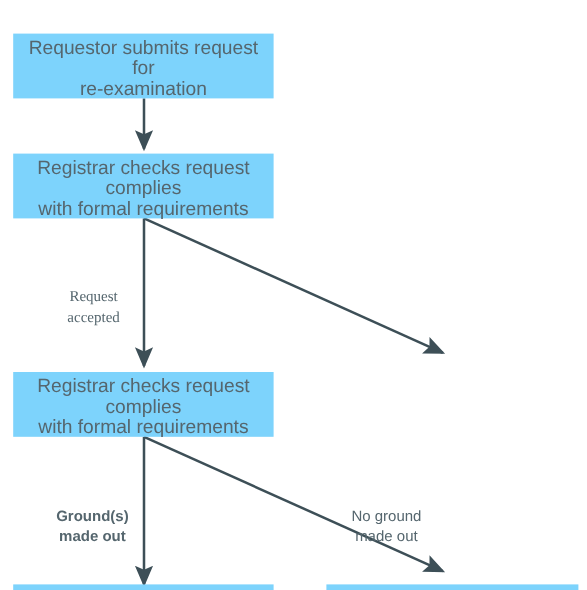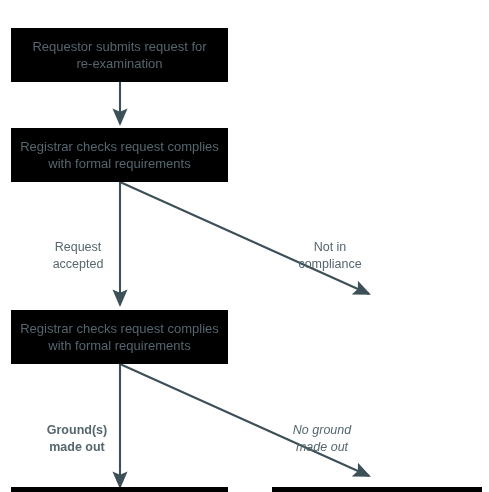--- a/index.html
+++ b/index.html
@@ -12,27 +12,26 @@
   }
   #flowchart {
     position: relative;
     width: 489px;
     height: 492px;
     background: #ffffff;
     overflow: hidden;
   }
   .node {
     position: absolute;
-    background: #000000;
+    background: #7dd3fc;
     color: #55666e;
-    font-size: 13px;
+    font-size: 16px;
     line-height: 17px;
     text-align: center;
     display: flex;
-    align-items: center;
     justify-content: center;
     box-sizing: border-box;
     padding: 4px 8px;
   }
   .node-text {
     display: block;
     width: 100%;
     white-space: pre-line;
   }
   .edge-label {
@@ -93,33 +92,29 @@
 
 
   <div class="node" style="left:11px; top:487px; width:217px; height:54px;">
     <span class="node-text"></span>
   </div>
 
   <div class="node" style="left:272px; top:487px; width:210px; height:54px;">
     <span class="node-text"></span>
   </div>
 
-  <div class="edge-label" style="left:32px; top:222px; width:92px;">
+  <div class="edge-label" style="left:32px; top:222px; width:92px;font-family:Liberation Serif, serif;">
     <span>Request
 accepted</span>
   </div>
 
-  <div class="edge-label" style="left:275px; top:222px; width:110px;">
-    <span>Not in
-compliance</span>
-  </div>
 
   <div class="edge-label" style="left:30px; top:405px; width:94px;font-weight:bold;">
     <span>Ground(s)
 made out</span>
   </div>
 
-  <div class="edge-label" style="left:272px; top:405px; width:100px;font-style:italic;">
+  <div class="edge-label" style="left:272px; top:405px; width:100px;">
     <span>No ground
 made out</span>
   </div>
 
 </div>
 
 </body></html>

